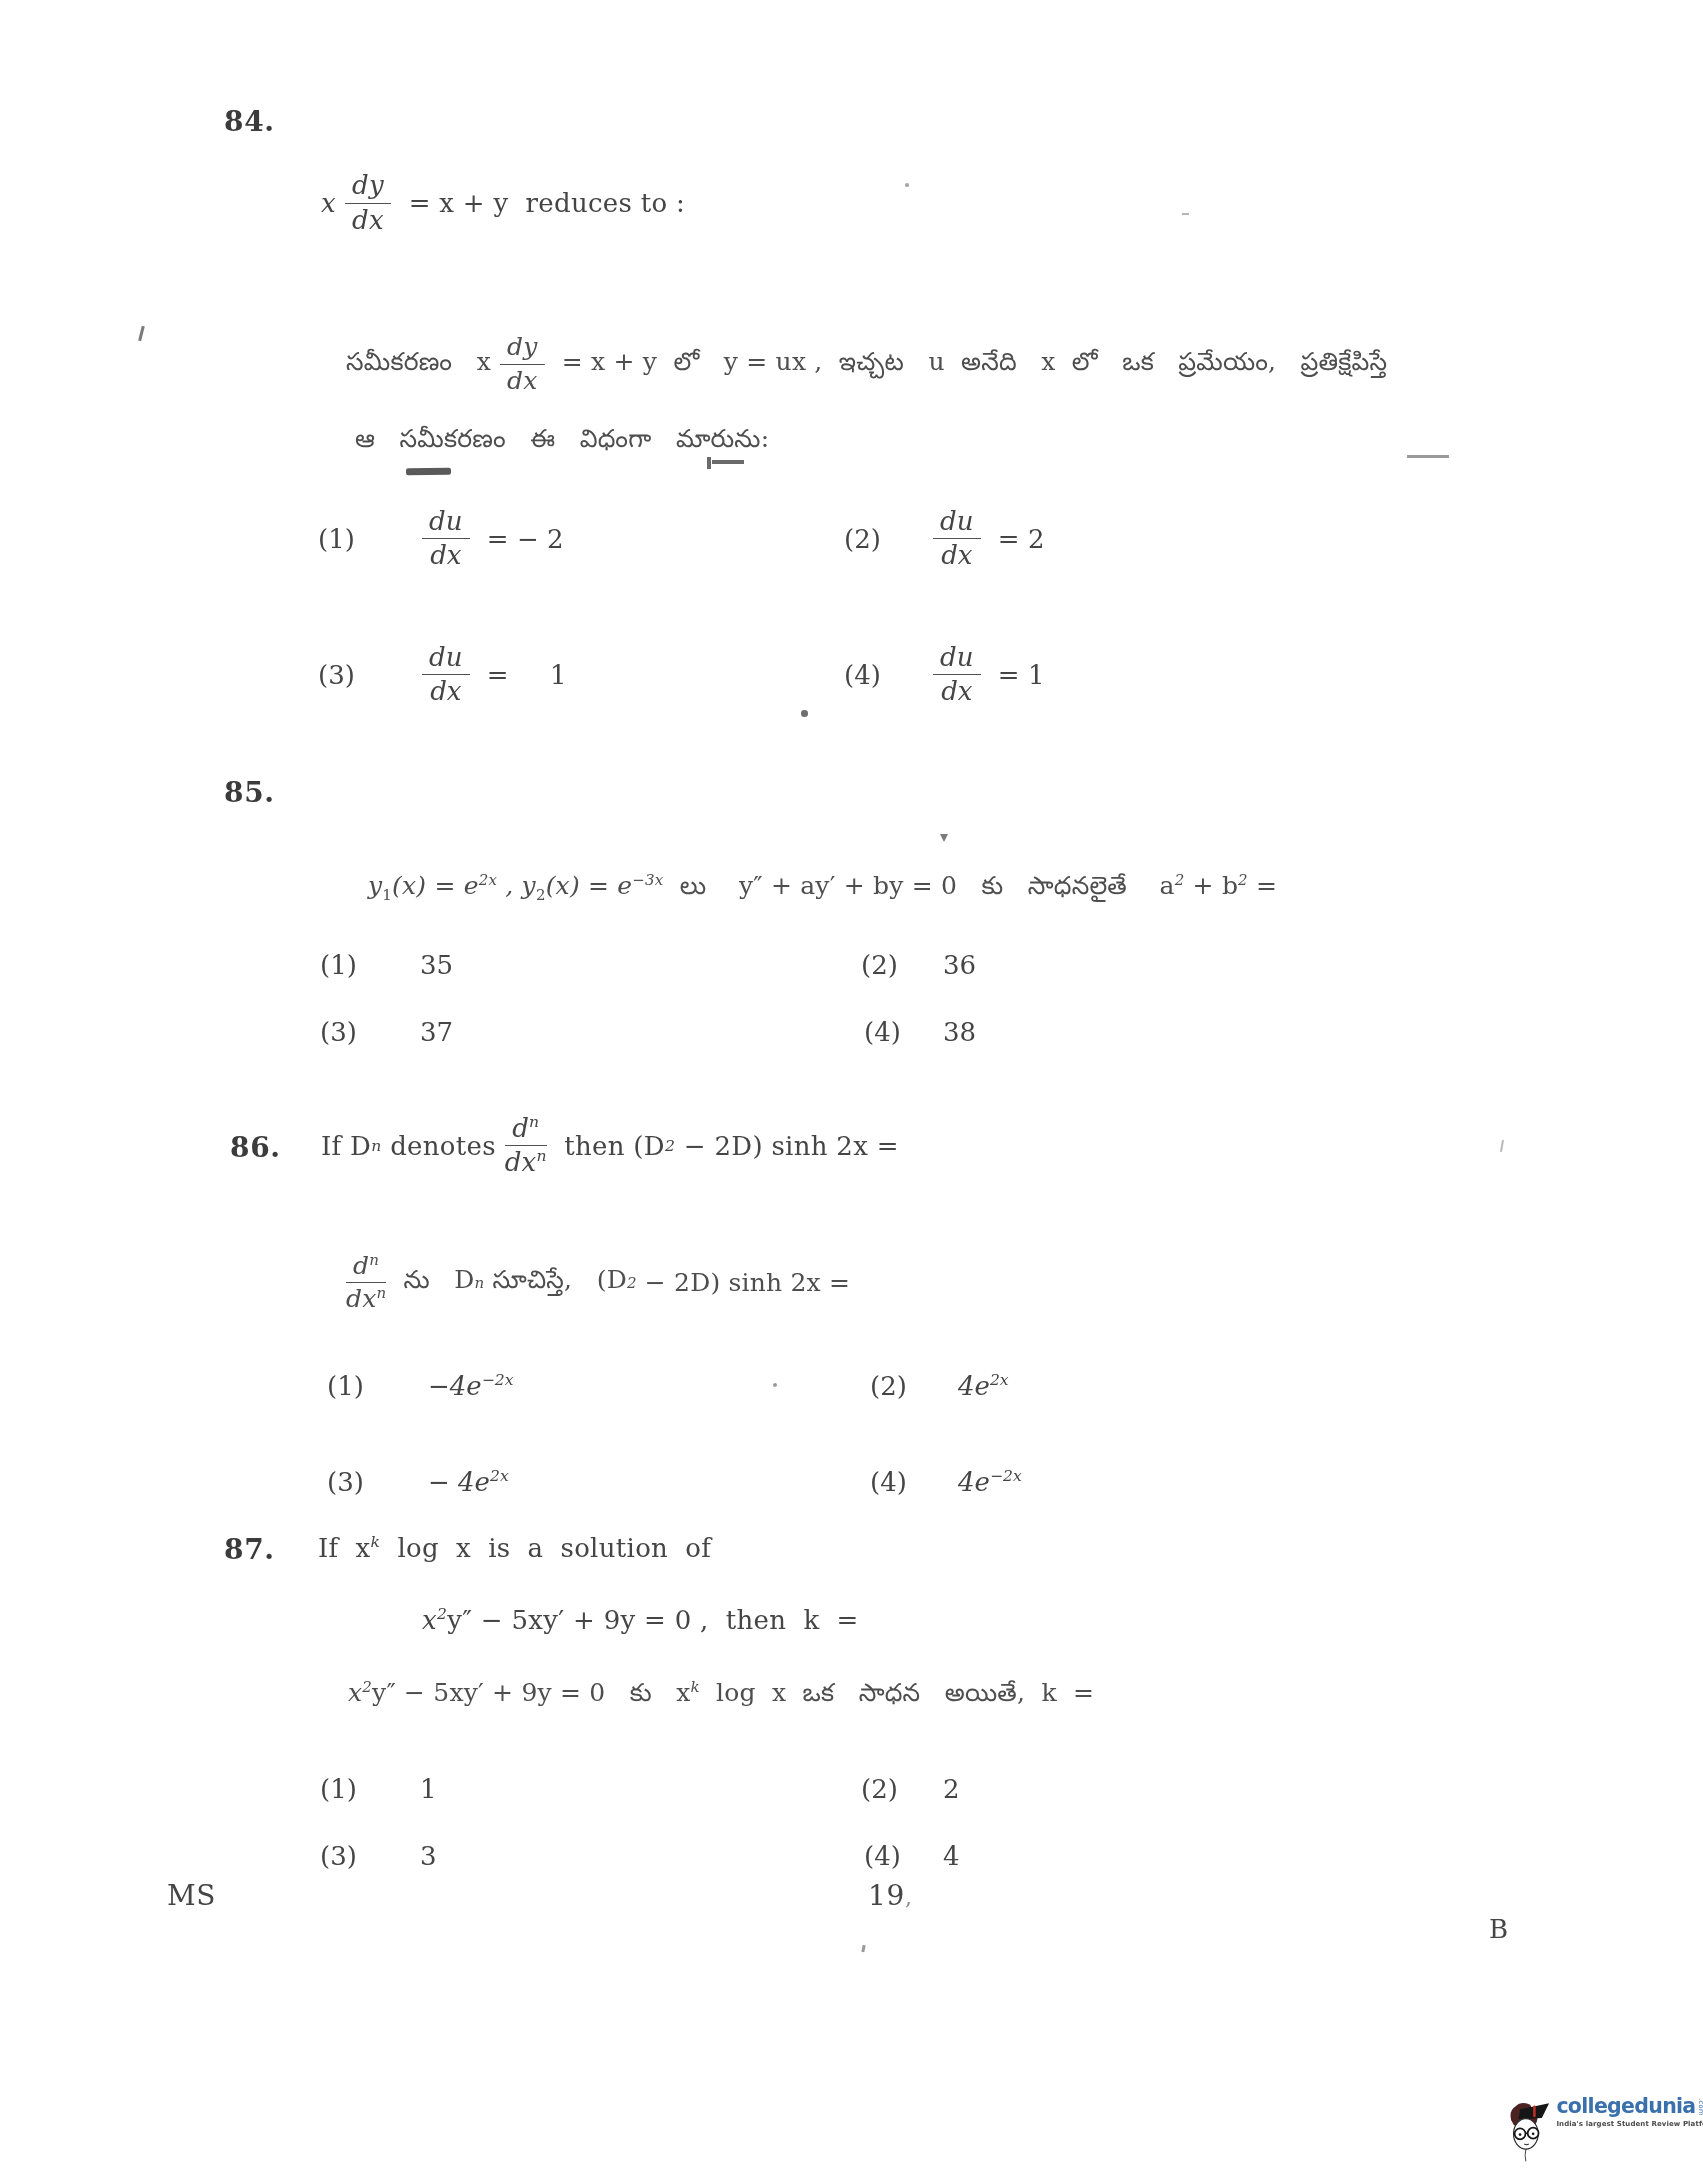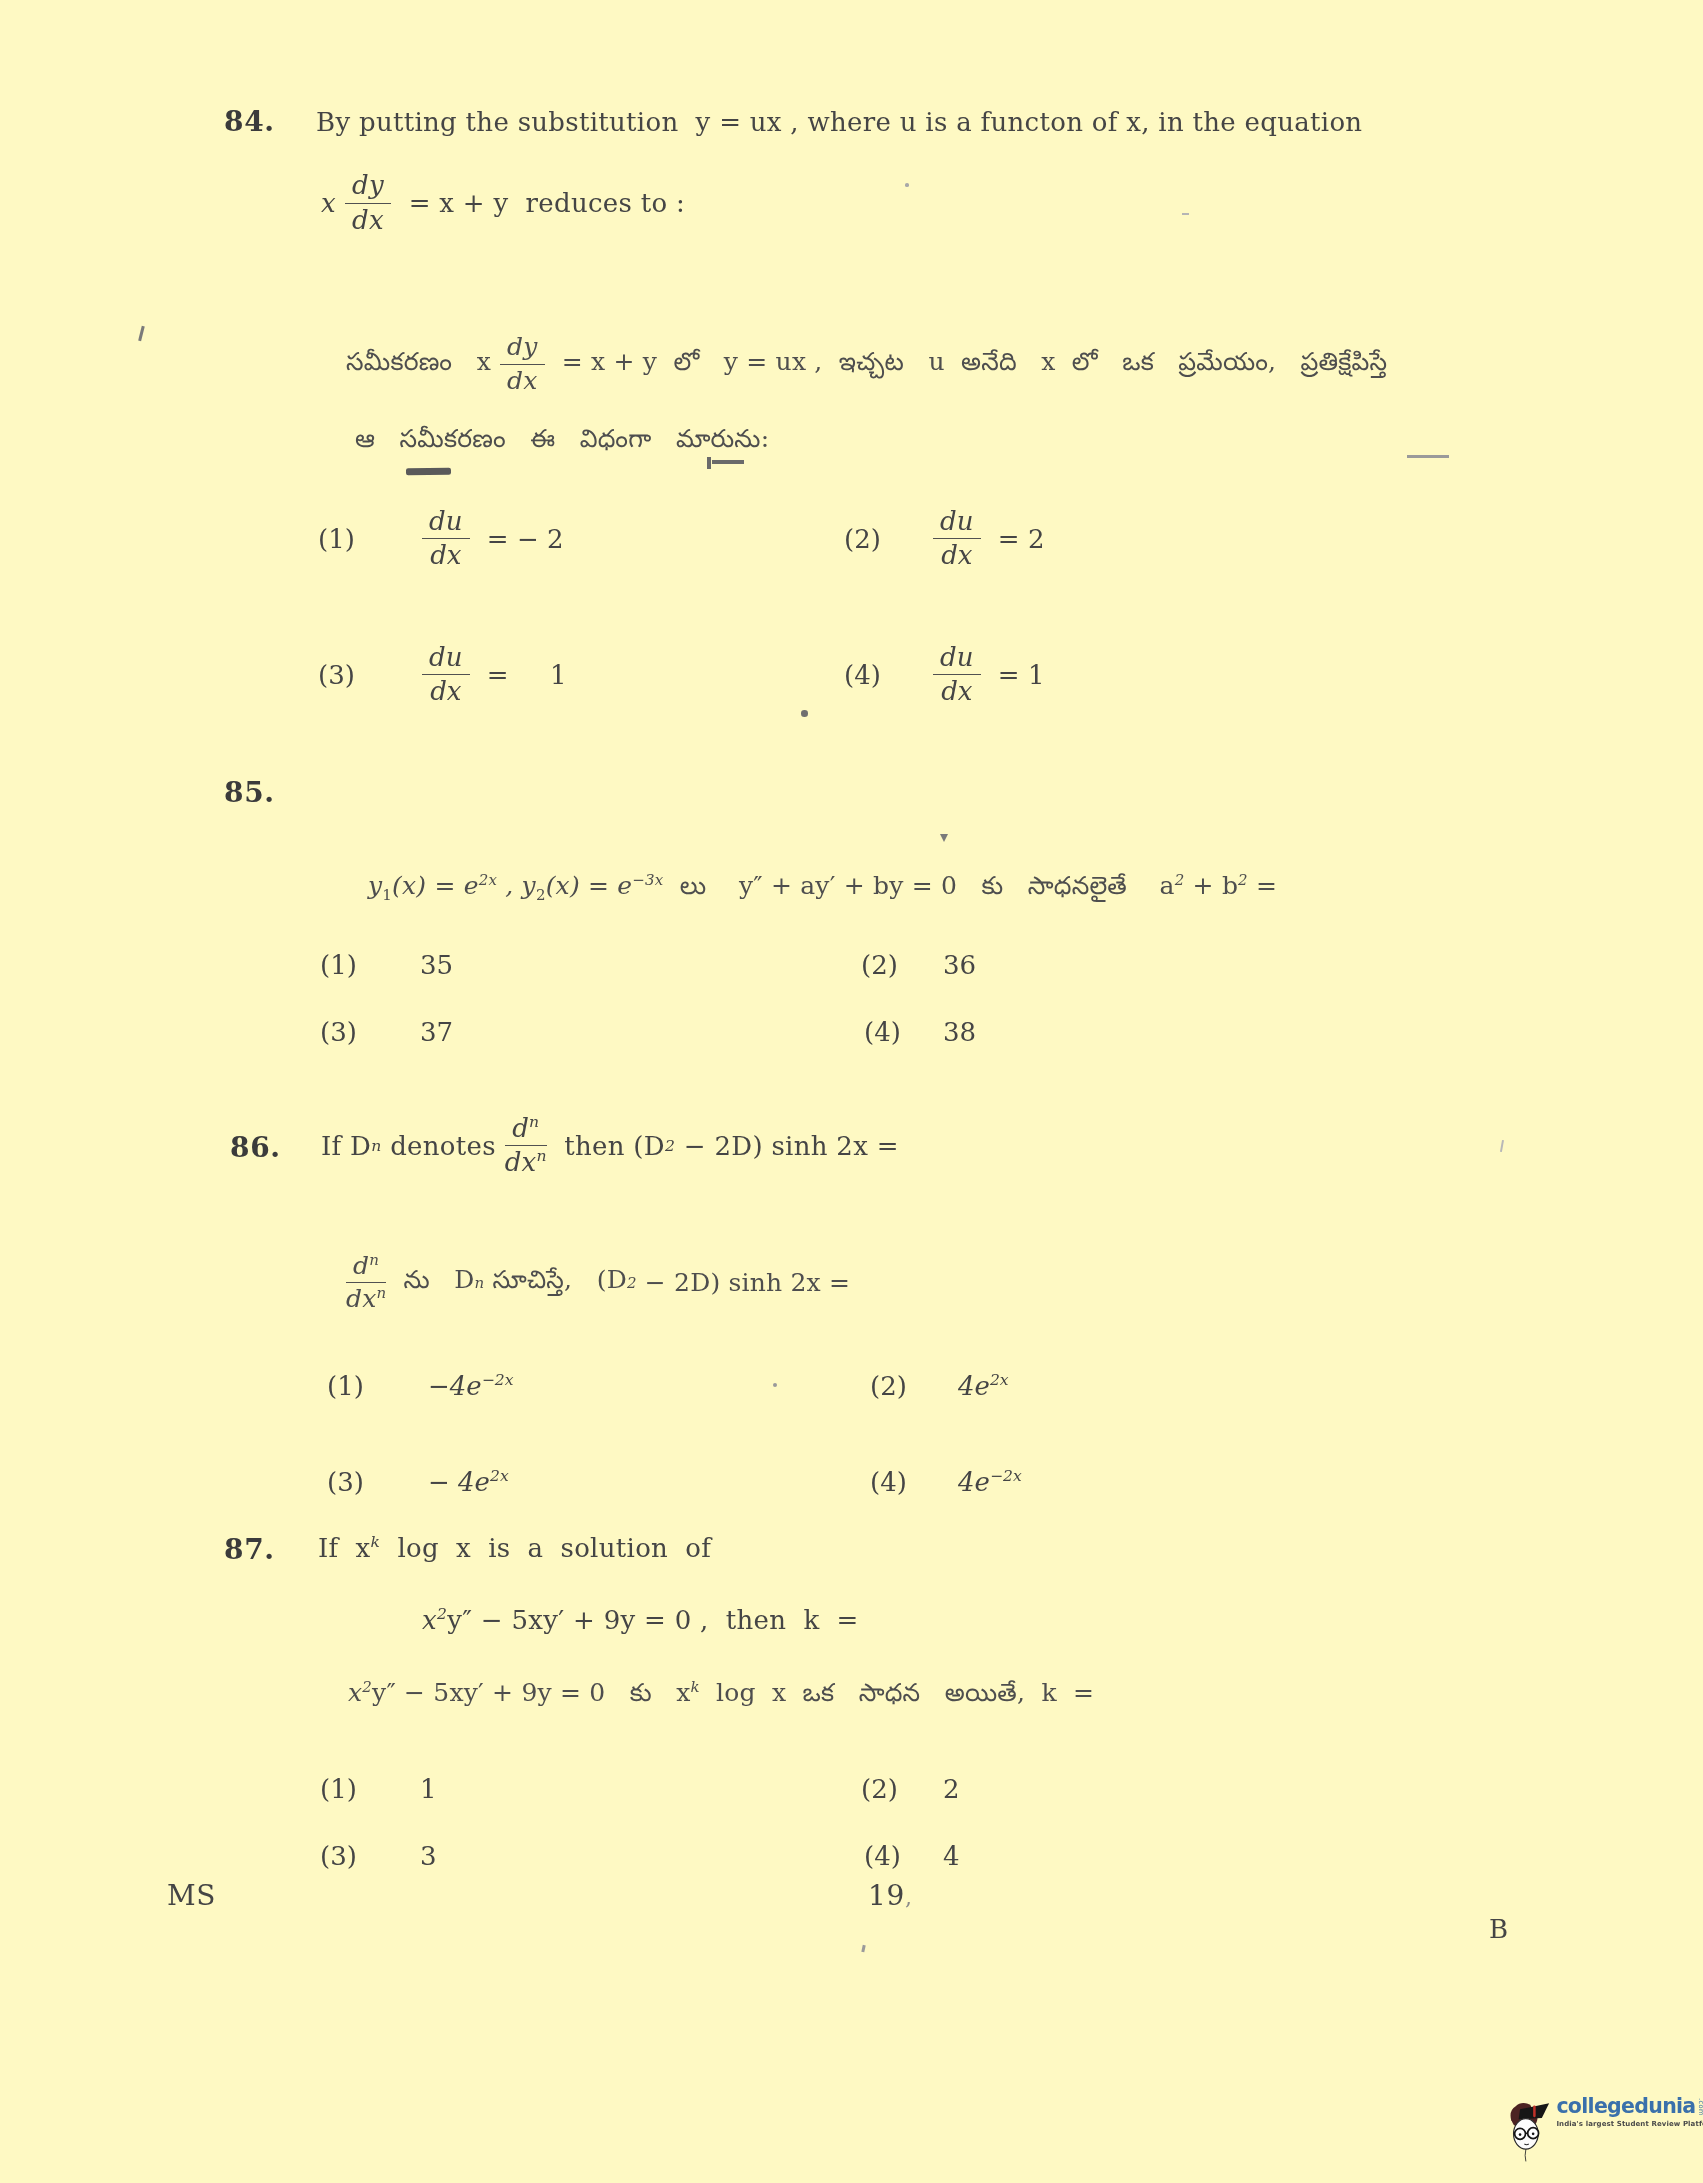--- a/index.html
+++ b/index.html
@@ -1,18 +1,18 @@
 <!DOCTYPE html>
 <html style="font-size:11.7px"><head>
 <meta charset="utf-8">
 <style>
   html,body{margin:0;padding:0;background:#d8d8d8;}
   .page{
     position:relative;width:1704px;height:2183px;margin:0 auto;
-    background:#fef9c3;overflow:hidden;
+    background:#ffffff;overflow:hidden;
     font-family:"DejaVu Serif","Liberation Serif",serif;
     color:#454545;
   }
   .line{position:absolute;white-space:pre;}
   .en{font-size:26px;letter-spacing:0.3px;}
   .te{font-size:25px;color:#4e4e4e;letter-spacing:0.2px;margin-left:41px;}
   .qnum{position:absolute;font-weight:700;font-size:28px;color:#3b3b3b;letter-spacing:0.7px;}
   .row{position:absolute;display:flex;align-items:center;white-space:pre;}
   .frac{display:inline-flex;flex-direction:column;align-items:center;text-align:center;
         font-style:italic;margin:0 8.8px;line-height:1.12;}
@@ -36,21 +36,20 @@
              writing-mode:vertical-rl;margin-left:1.5px;margin-top:1.5px;letter-spacing:0.4px;}
   .wm-tagline{font-family:"DejaVu Sans","Liberation Sans",sans-serif;font-size:7px;
               font-weight:700;color:#4a4a4a;margin-top:3.7px;letter-spacing:0.1px;white-space:nowrap;}
 </style>
 </head>
 <body>
 
 <div class="page ink">
 
   <div class="qnum" style="left:224px;top:105px">84.</div>
-  <div class="line en" style="left:316px;top:107px">By putting the substitution  y = ux , where u is a functon of x, in the equation</div>
 
   <div class="row en" style="left:321px;top:159px;height:88px">
     <span class="it">x</span>
     <span class="frac">
       <span class="fnum">dy</span>
       <span class="fden">dx</span>
     </span>
     <span> = x + y  reduces to :</span>
   </div>
 

